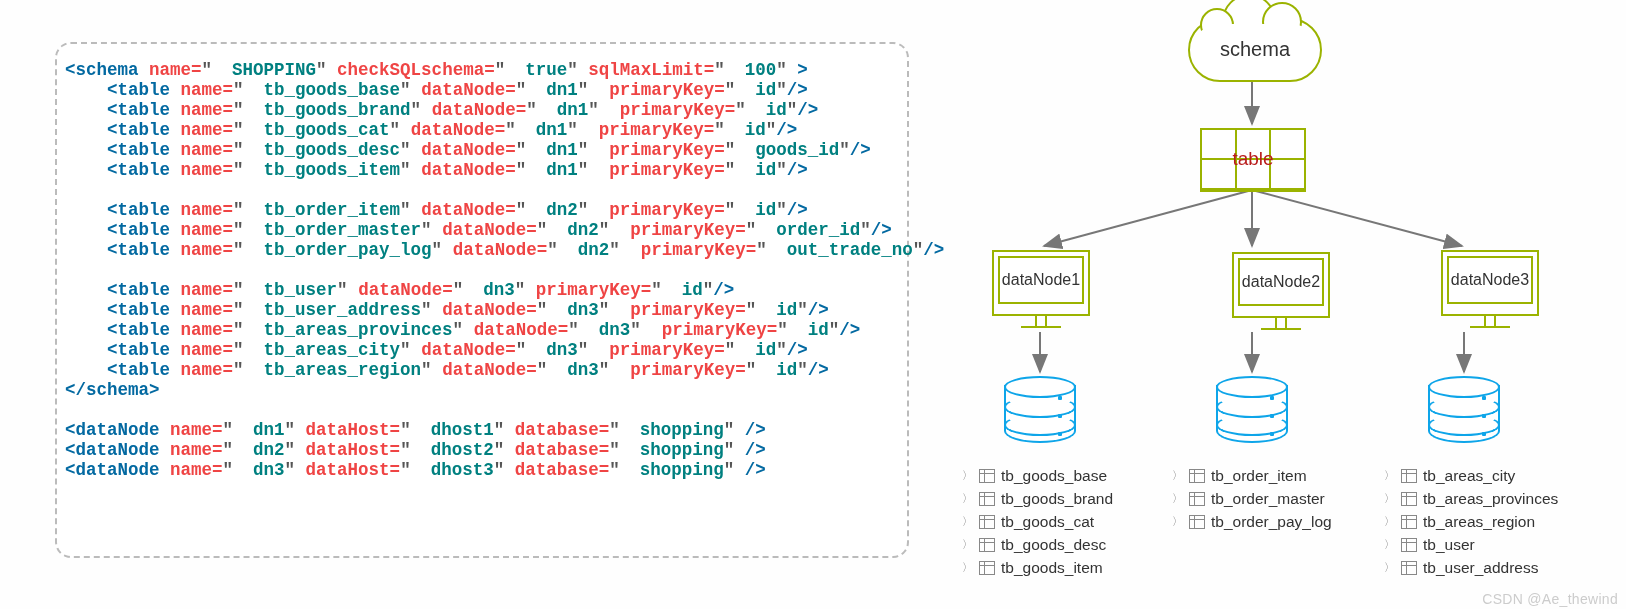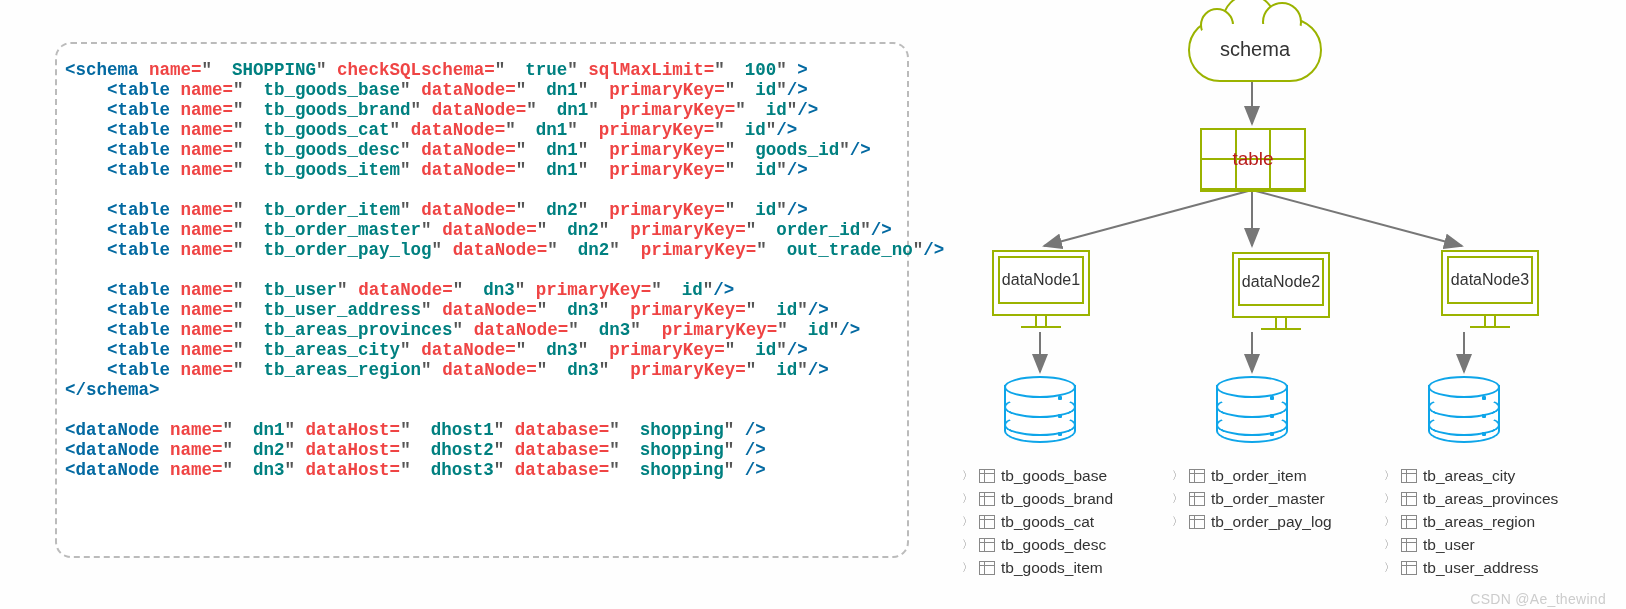--- a/index.html
+++ b/index.html
@@ -145,21 +145,21 @@
     position:relative;
     flex-shrink:0;
   }
   .tlist .ticon::before {
     content:""; position:absolute; left:0; right:0; top:3px; height:1px; background:#888;
   }
   .tlist .ticon::after {
     content:""; position:absolute; top:0; bottom:0; left:4px; width:1px; background:#888;
   }
   .watermark {
-    position:absolute; right:24px; bottom:6px;
+    position:absolute; right:12px; bottom:6px;
     color:#ccc; font-size:14px; letter-spacing:0.3px;
   }
 </style>
 </head>
 <body>
 
 <div class="code-panel">
   <pre id="code"><span class="c-tag">&lt;schema</span> <span class="c-attr">name=</span><span class="c-punc">"</span><span class="c-val">SHOPPING</span><span class="c-punc">"</span> <span class="c-attr">checkSQLschema=</span><span class="c-punc">"</span><span class="c-val">true</span><span class="c-punc">"</span> <span class="c-attr">sqlMaxLimit=</span><span class="c-punc">"</span><span class="c-val">100</span><span class="c-punc">"</span> <span class="c-tag">&gt;</span>
     <span class="c-tag">&lt;table</span> <span class="c-attr">name=</span><span class="c-punc">"</span><span class="c-val">tb_goods_base</span><span class="c-punc">"</span> <span class="c-attr">dataNode=</span><span class="c-punc">"</span><span class="c-val">dn1</span><span class="c-punc">"</span>  <span class="c-attr">primaryKey=</span><span class="c-punc">"</span><span class="c-val">id</span><span class="c-punc">"</span><span class="c-tag">/&gt;</span>
     <span class="c-tag">&lt;table</span> <span class="c-attr">name=</span><span class="c-punc">"</span><span class="c-val">tb_goods_brand</span><span class="c-punc">"</span> <span class="c-attr">dataNode=</span><span class="c-punc">"</span><span class="c-val">dn1</span><span class="c-punc">"</span>  <span class="c-attr">primaryKey=</span><span class="c-punc">"</span><span class="c-val">id</span><span class="c-punc">"</span><span class="c-tag">/&gt;</span>

